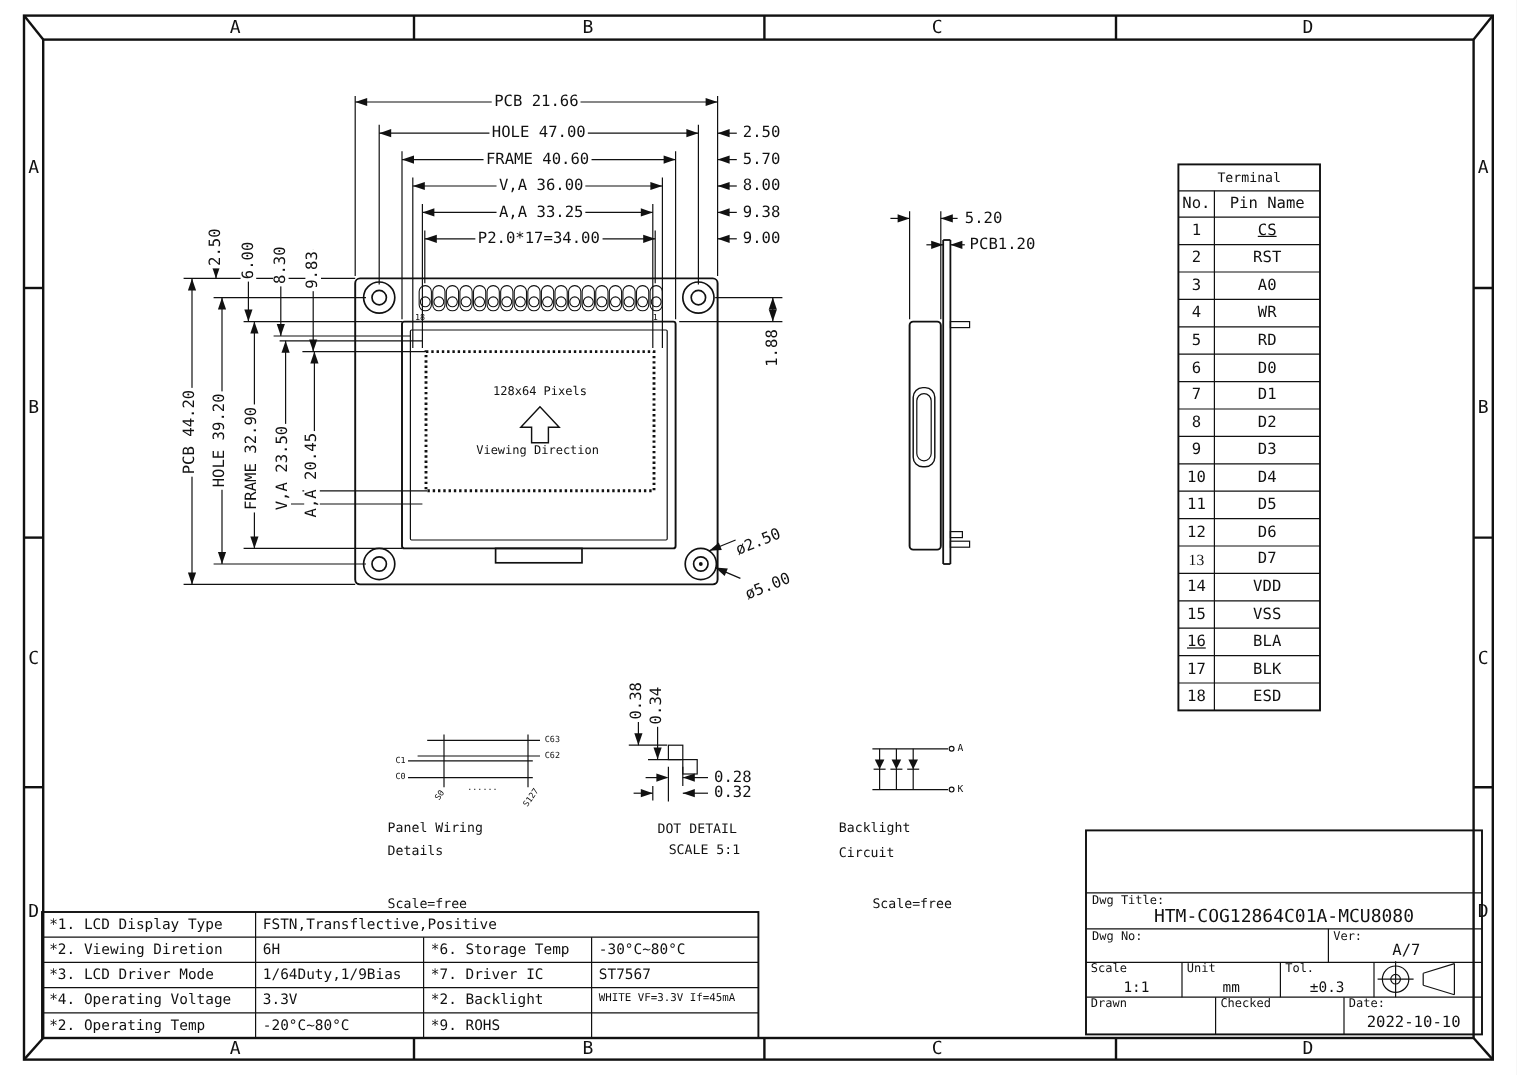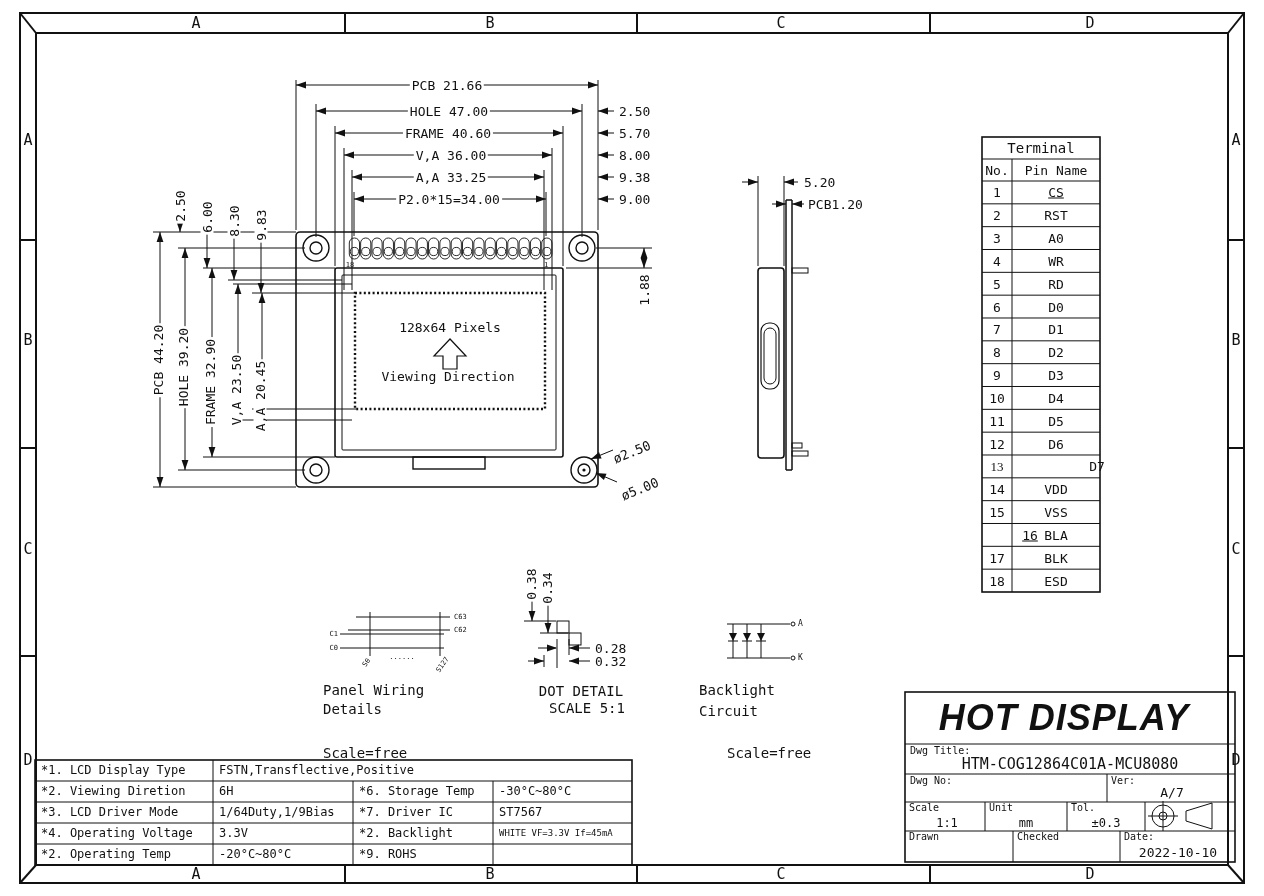--- a/index.html
+++ b/index.html
@@ -7,22 +7,22 @@
   svg.lw{position:absolute;left:0;top:0}
   .t{position:absolute;font-family:"DejaVu Sans Mono",monospace;color:#111;white-space:nowrap;line-height:1}
   .c{transform:translate(-50%,-50%)}
   .lz{transform:translate(0,-50%)}
   .rz{transform:translate(-100%,-50%)}
   .bg{background:#fff;padding:0 2px}
   .rot{transform:translate(-50%,-50%) rotate(-90deg)}
   .r22{transform:translate(-50%,-50%) rotate(-22deg);background:#fff}
   .r55{transform:translate(-50%,-50%) rotate(-55deg)}
   .zone{font-size:15px}
-  .f15{font-size:15px}.f14{font-size:14px}.f13{font-size:13px}.f12{font-size:12px}
-  .f11{font-size:13px}.f10{font-size:10px}.f9{font-size:9px}.f8{font-size:8px}.f7{font-size:7px}
+  .f15{font-size:15px}.f14{font-size:11px}.f13{font-size:13px}.f12{font-size:12px}
+  .f11{font-size:10px}.f10{font-size:10px}.f9{font-size:9px}.f8{font-size:8px}.f7{font-size:7px}
   .company{font-family:"Liberation Sans",sans-serif;font-weight:bold;font-style:italic;font-size:36px;letter-spacing:1px}
 </style>
 </head>
 <body>
 
 <div class="page" id="page">
   <svg class="lw" id="lw" width="1264" height="896" viewBox="0 0 1264 896">
       <line x1="296" y1="80" x2="296" y2="230" stroke="#111" stroke-width="1"></line>
       <line x1="598" y1="80" x2="598" y2="230" stroke="#111" stroke-width="1"></line>
       <line x1="316" y1="104" x2="316" y2="237" stroke="#111" stroke-width="1"></line>
@@ -298,21 +298,21 @@
   <span class="t zone c" style="left:1236px;top:140px">A</span>
   <span class="t zone c" style="left:1236px;top:340px">B</span>
   <span class="t zone c" style="left:1236px;top:549px">C</span>
   <span class="t zone c" style="left:1236px;top:760px">D</span>
 
   <span class="t f13 bg c" style="left:447px;top:85px">PCB 21.66</span>
   <span class="t f13 bg c" style="left:449px;top:111px">HOLE 47.00</span>
   <span class="t f13 bg c" style="left:448px;top:133px">FRAME 40.60</span>
   <span class="t f13 bg c" style="left:451px;top:155px">V,A 36.00</span>
   <span class="t f13 bg c" style="left:451px;top:177px">A,A 33.25</span>
-  <span class="t f13 bg c" style="left:449px;top:199px">P2.0*15=34.00</span>
+  <span class="t f13 bg c" style="left:449px;top:199px">P2.0*17=34.00</span>
 
   <span class="t f13 bg lz" style="left:617px;top:111px">2.50</span>
   <span class="t f13 bg lz" style="left:617px;top:133px">5.70</span>
   <span class="t f13 bg lz" style="left:617px;top:155px">8.00</span>
   <span class="t f13 bg lz" style="left:617px;top:177px">9.38</span>
   <span class="t f13 bg lz" style="left:617px;top:199px">9.00</span>
 
   <span class="t f13 bg rot" style="left:180px;top:206px">2.50</span>
   <span class="t f13 bg rot" style="left:207px;top:217px">6.00</span>
   <span class="t f13 bg rot" style="left:234px;top:221px">8.30</span>
@@ -377,21 +377,20 @@
   <span class="t f12 lz" style="left:499px;top:812px">ST7567</span>
   <span class="t f12 lz" style="left:41px;top:833px">*4. Operating Voltage</span>
   <span class="t f12 lz" style="left:219px;top:833px">3.3V</span>
   <span class="t f12 lz" style="left:359px;top:833px">*2. Backlight</span>
   <span class="t f9 lz" style="left:499px;top:833px">WHITE VF=3.3V If=45mA</span>
   <span class="t f12 lz" style="left:41px;top:854px">*2. Operating Temp</span>
   <span class="t f12 lz" style="left:219px;top:854px">-20°C~80°C</span>
   <span class="t f12 lz" style="left:359px;top:854px">*9. ROHS</span>
   <span class="t f12 lz" style="left:499px;top:854px"></span>
 
-  <span class="t company c" style="left:1064px;top:718px">HOT DISPLAY</span>
   <span class="t f10 lz" style="left:910px;top:751px">Dwg Title:</span>
   <span class="t f15 c" style="left:1070px;top:764px">HTM-COG12864C01A-MCU8080</span>
   <span class="t f10 lz" style="left:910px;top:781px">Dwg No:</span>
   <span class="t f10 lz" style="left:1111px;top:781px">Ver:</span>
   <span class="t f13 c" style="left:1172px;top:792px">A/7</span>
   <span class="t f10 lz" style="left:909px;top:808px">Scale</span>
   <span class="t f12 c" style="left:947px;top:823px">1:1</span>
   <span class="t f10 lz" style="left:989px;top:808px">Unit</span>
   <span class="t f12 c" style="left:1026px;top:823px">mm</span>
   <span class="t f10 lz" style="left:1071px;top:808px">Tol.</span>
@@ -418,24 +417,24 @@
     <span class="t f13 c" style="left: 1056px; top: 352.231px;">D2</span>
     <span class="t f13 c" style="left: 997px; top: 375.064px;">9</span>
     <span class="t f13 c" style="left: 1056px; top: 375.064px;">D3</span>
     <span class="t f13 c" style="left: 997px; top: 397.897px;">10</span>
     <span class="t f13 c" style="left: 1056px; top: 397.897px;">D4</span>
     <span class="t f13 c" style="left: 997px; top: 420.73px;">11</span>
     <span class="t f13 c" style="left: 1056px; top: 420.73px;">D5</span>
     <span class="t f13 c" style="left: 997px; top: 443.563px;">12</span>
     <span class="t f13 c" style="left: 1056px; top: 443.563px;">D6</span>
     <span class="t f13 c" style="left: 997px; top: 466.396px; font-family: Liberation Serif, serif;">13</span>
-    <span class="t f13 c" style="left: 1056px; top: 466.396px; margin-left: 41px;">D7</span>
+    <span class="t f13 c" style="left: 1056px; top: 466.396px;">D7</span>
     <span class="t f13 c" style="left: 997px; top: 489.229px;">14</span>
     <span class="t f13 c" style="left: 1056px; top: 489.229px;">VDD</span>
     <span class="t f13 c" style="left: 997px; top: 512.062px;">15</span>
     <span class="t f13 c" style="left: 1056px; top: 512.062px;">VSS</span>
-    <span class="t f13 c" style="left: 1030px; top: 534.895px; text-decoration: underline;">16</span>
+    <span class="t f13 c" style="left: 997px; top: 534.895px; text-decoration: underline;">16</span>
     <span class="t f13 c" style="left: 1056px; top: 534.895px;">BLA</span>
     <span class="t f13 c" style="left: 997px; top: 557.728px;">17</span>
     <span class="t f13 c" style="left: 1056px; top: 557.728px;">BLK</span>
     <span class="t f13 c" style="left: 997px; top: 580.561px;">18</span>
     <span class="t f13 c" style="left: 1056px; top: 580.561px;">ESD</span>
   </div>
 
 </body></html>

